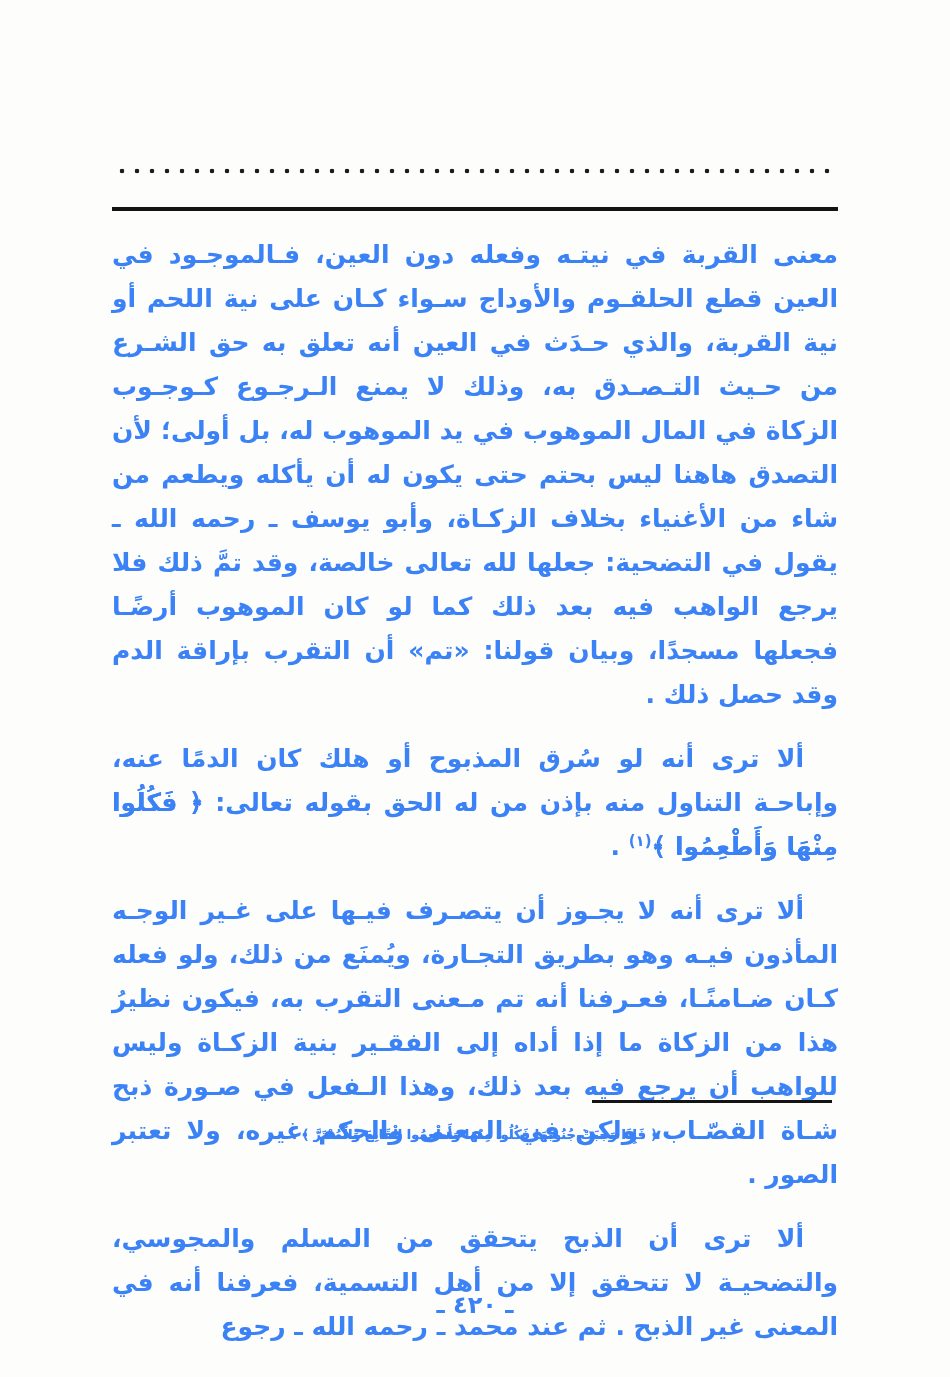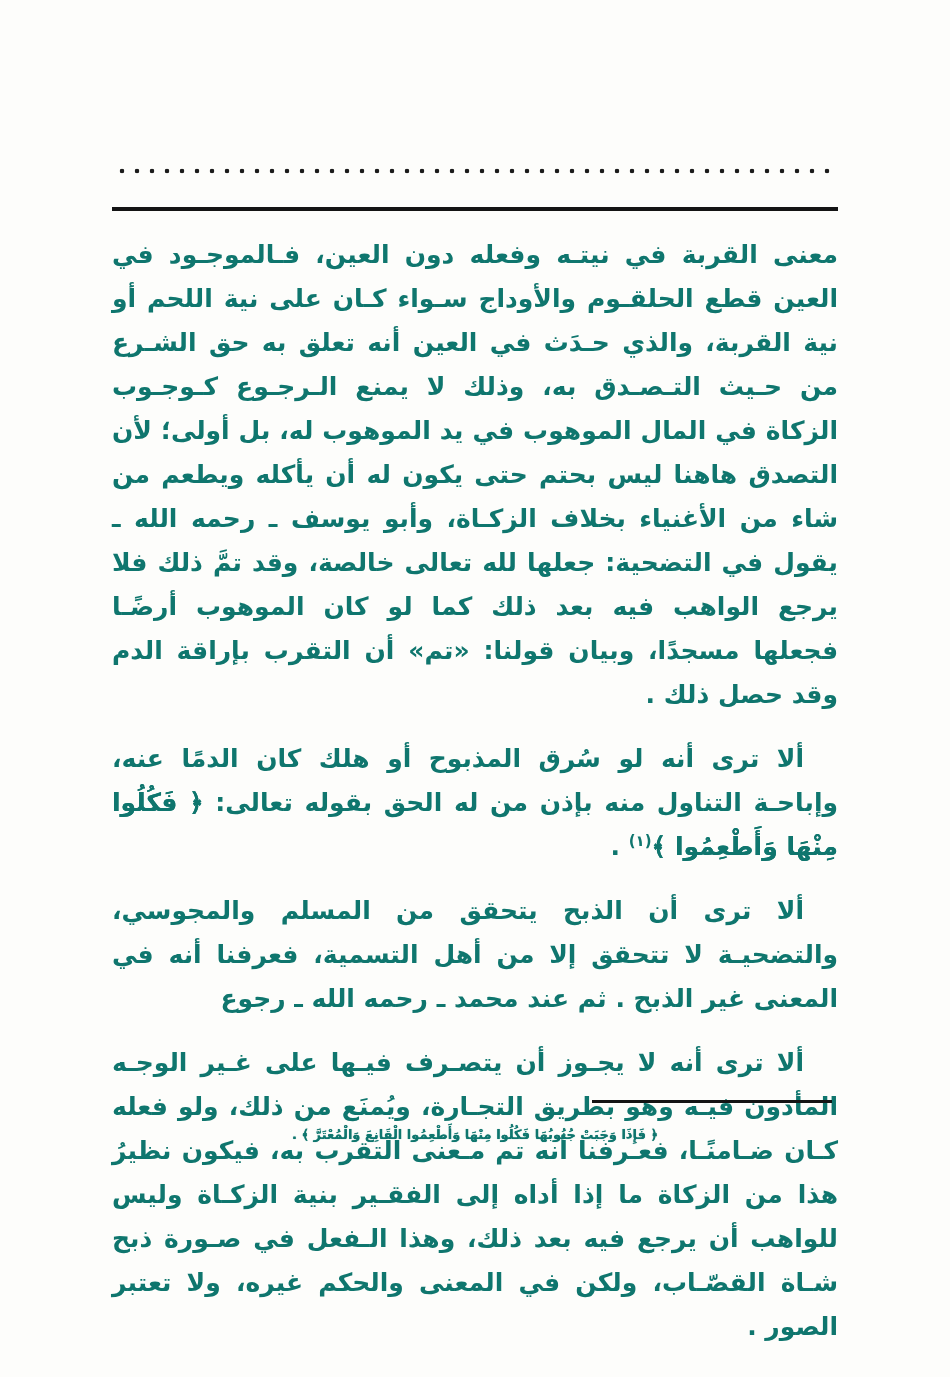--- a/index.html
+++ b/index.html
@@ -7,21 +7,21 @@
     padding: 0;
     background: #e8e8e6;
     font-family: "DejaVu Sans", sans-serif;
   }
   .page {
     position: relative;
     width: 950px;
     height: 1377px;
     margin: 0 auto;
     background: #fdfdfb;
-    color: #0f766e;
+    color: #3b82f6;
     direction: rtl;
     overflow: hidden;
   }
   
   .dotted-line {
     position: absolute;
     top: 167px;
     right: 120px;
     width: 712px;
     height: 8px;
@@ -118,26 +118,27 @@
   <div class="head-rule"></div>
 
   <div class="body-text">
     <p>
       <span>معنى القربة في نيتـه وفعله دون العين، فـالموجـود في العين قطع الحلقـوم والأوداج سـواء كـان على نية اللحم أو نية القربة، والذي حـدَث في العين أنه تعلق به حق الشـرع من حـيث التـصـدق به، وذلك لا يمنع الـرجـوع كـوجـوب الزكاة في المال الموهوب في يد الموهوب له، بل أولى؛ لأن التصدق هاهنا ليس بحتم حتى يكون له أن يأكله ويطعم من شاء من الأغنياء بخلاف الزكـاة، وأبو يوسف ـ رحمه الله ـ يقول في التضحية: جعلها لله تعالى خالصة، وقد تمَّ ذلك فلا يرجع الواهب فيه بعد ذلك كما لو كان الموهوب أرضًـا فجعلها مسجدًا، وبيان قولنا: «تم» أن التقرب بإراقة الدم وقد حصل ذلك .</span>
     </p>
     <p class="indent">
       <span>ألا ترى أنه لو سُرق المذبوح أو هلك كان الدمًا عنه، وإباحـة التناول منه بإذن من له الحق بقوله تعالى: </span><span class="verse">﴿ فَكُلُوا مِنْهَا وَأَطْعِمُوا ﴾</span><sup class="fn-ref">(١)</sup><span> .</span>
     </p>
     <p class="indent">
-      <span>ألا ترى أن الذبح يتحقق من المسلم والمجوسي، والتضحيـة لا تتحقق إلا من أهل التسمية، فعرفنا أنه في المعنى غير الذبح . ثم عند محمد ـ رحمه الله ـ رجوع</span>
+      <span>ألا ترى أنه لا يجـوز أن يتصـرف فيـها على غـير الوجـه المأذون فيـه وهو بطريق التجـارة، ويُمنَع من ذلك، ولو فعله كـان ضـامنًـا، فعـرفنا أنه تم مـعنى التقرب به، فيكون نظيرُ هذا من الزكاة ما إذا أداه إلى الفقـير بنية الزكـاة وليس للواهب أن يرجع فيه بعد ذلك، وهذا الـفعل في صـورة ذبح شـاة القصّـاب، ولكن في المعنى والحكم غيره، ولا تعتبر الصور .</span>
     </p>
     <p class="indent">
-      <span>ألا ترى أنه لا يجـوز أن يتصـرف فيـها على غـير الوجـه المأذون فيـه وهو بطريق التجـارة، ويُمنَع من ذلك، ولو فعله كـان ضـامنًـا، فعـرفنا أنه تم مـعنى التقرب به، فيكون نظيرُ هذا من الزكاة ما إذا أداه إلى الفقـير بنية الزكـاة وليس للواهب أن يرجع فيه بعد ذلك، وهذا الـفعل في صـورة ذبح شـاة القصّـاب، ولكن في المعنى والحكم غيره، ولا تعتبر الصور .</span>
+      <span>ألا ترى أن الذبح يتحقق من المسلم والمجوسي، والتضحيـة لا تتحقق إلا من أهل التسمية، فعرفنا أنه في المعنى غير الذبح . ثم عند محمد ـ رحمه الله ـ رجوع</span>
     </p>
   </div>
 
   <div class="footnote">
     <div class="fn-rule"></div>
     <div class="fn-line2">﴿ فَإِذَا وَجَبَتْ جُنُوبُهَا فَكُلُوا مِنْهَا وَأَطْعِمُوا الْقَانِعَ وَالْمُعْتَرَّ ﴾ .</div>
   </div>
 
+  <div class="page-number">ـ ٤٢٠ ـ</div>
 
 </div>
 
 </body></html>

